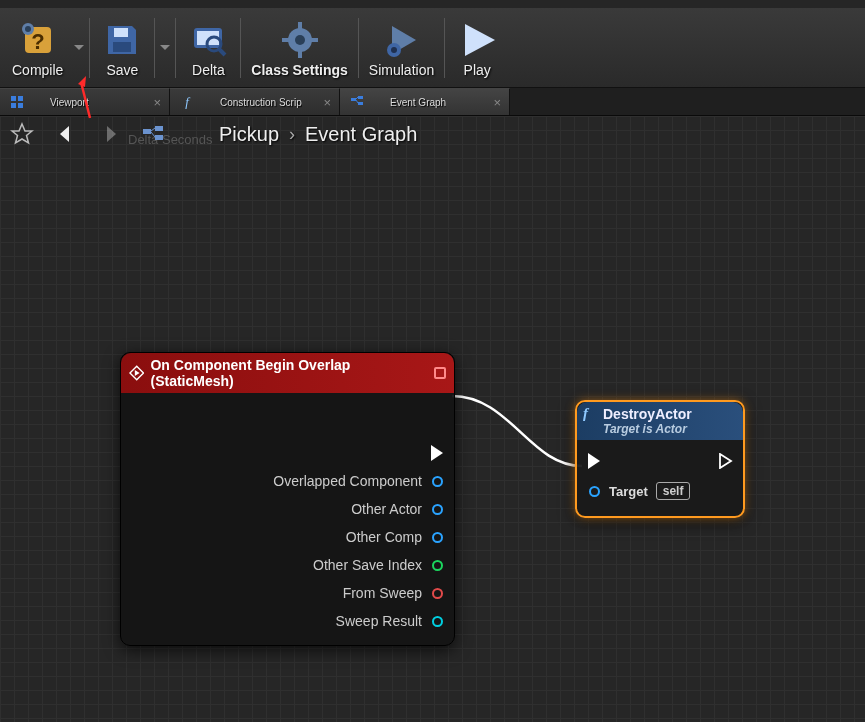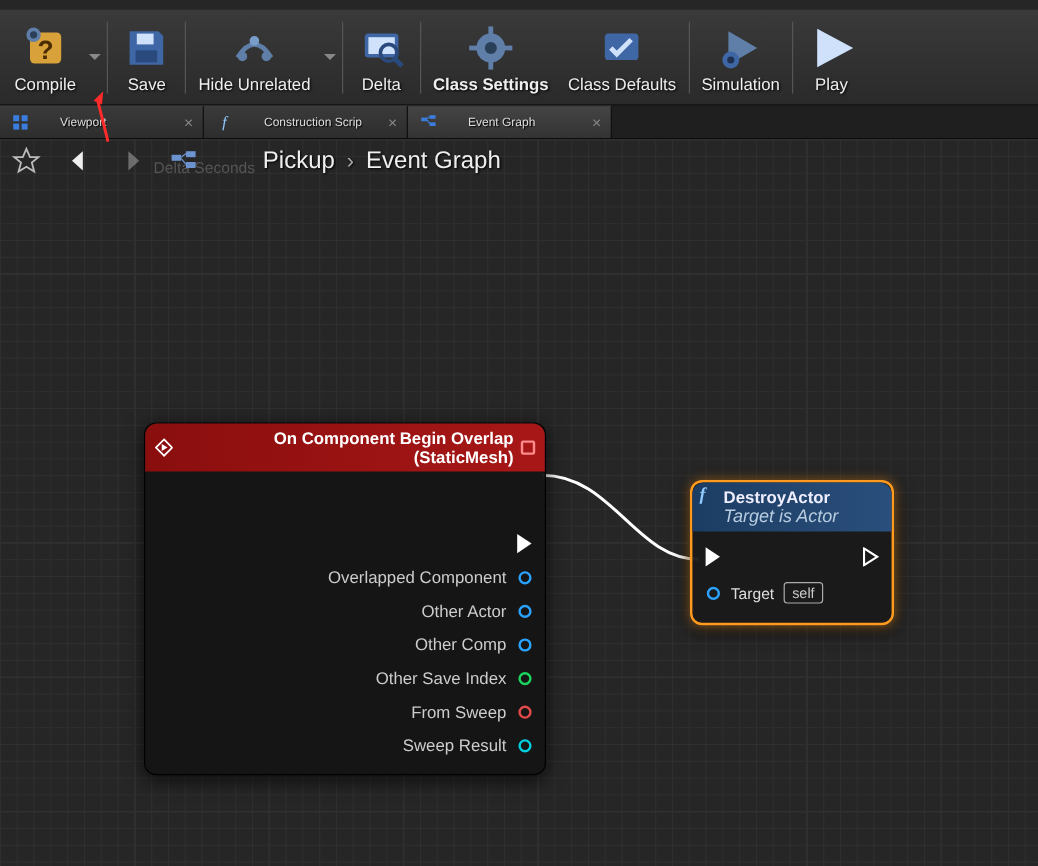--- a/index.html
+++ b/index.html
@@ -108,21 +108,20 @@
   font-size: 13px;
   color: #888;
 }
 .tab-label { font-size: 10px; color: #ddd; text-shadow: 1px 1px 1px #000; white-space:nowrap; overflow:hidden;margin-left:20px;}
 
 
 .graph-wrap {
   position: relative;
   height: 606px;
   background: #262626;
-  text-align: right;
 }
 .grid {
   position: absolute; inset: 0;
   background-image:
     linear-gradient(#2f2f2f 1px, transparent 1px),
     linear-gradient(90deg, #2f2f2f 1px, transparent 1px),
     linear-gradient(#393939 1px, transparent 1px),
     linear-gradient(90deg, #393939 1px, transparent 1px);
   background-size: 14px 14px, 14px 14px, 112px 112px, 112px 112px;
   background-position: 0 0;
@@ -261,27 +260,28 @@
 }
 .func-f {
   position: absolute;
   left: 6px; top: 3px;
   font-style: italic;
   font-family: Georgia, serif;
   color: #8fc9ff;
   font-size: 15px;
 }
 .func-sub {
-  font-size: 15px;
+  font-size: 12px;
   font-style: italic;
   color: #b8cce0;
-  font-weight: 400;
+  font-weight: 700;
 }
 .func-body {
   padding: 6px 10px 10px 10px;
+  font-weight: bold;
 }
 .func-row {
   display: flex;
   align-items: center;
   height: 30px;
   gap: 8px;
 }
 .self-box {
   border: 1px solid #aaa;
   border-radius: 3px;
@@ -330,31 +330,20 @@
         <path d="M8 8 h24 l4 4 v24 h-28 z" fill="#3f66a5"></path>
         <rect x="14" y="10" width="14" height="9" fill="#cfe1fb"></rect>
         <rect x="13" y="24" width="18" height="10" fill="#2a4a7d"></rect>
       </svg>
     </div>
     <div class="tool-label">Save</div>
   </div>
 
   <div class="tool-sep"></div>
 
-  <div class="tool-btn" style="min-width:100px;">
-    <div class="tool-icon">
-      <svg viewBox="0 0 44 44" width="44" height="44">
-        <path d="M8 30 Q22 8 36 30" fill="none" stroke="#5f7ea8" stroke-width="4"></path>
-        <circle cx="12" cy="29" r="4" fill="#5f7ea8"></circle>
-        <circle cx="32" cy="29" r="4" fill="#5f7ea8"></circle>
-        <circle cx="22" cy="16" r="4" fill="#789dc9"></circle>
-      </svg>
-    </div>
-    <div class="tool-label">Hide Unrelated</div>
-  </div>
   <div class="tool-drop">
       <div class="chev-down"></div>
     </div>
   <div class="tool-sep"></div>
 
   <div class="tool-btn">
     <div class="tool-icon">
       <svg viewBox="0 0 44 44" width="44" height="44">
         <rect x="8" y="10" width="28" height="20" rx="3" fill="#3f66a5"></rect>
         <rect x="11" y="13" width="22" height="14" fill="#cfe1fb"></rect>
@@ -375,29 +364,20 @@
             <rect x="20" y="4" width="4" height="8"></rect>
             <rect x="20" y="32" width="4" height="8"></rect>
             <rect x="4" y="20" width="8" height="4"></rect>
             <rect x="32" y="20" width="8" height="4"></rect>
           </g>
       </svg>
     </div>
     <div class="tool-label">Class Settings</div>
   </div>
 
-  <div class="tool-btn" style="min-width:100px;">
-    <div class="tool-icon">
-      <svg viewBox="0 0 44 44" width="44" height="44">
-        <rect x="8" y="10" width="28" height="22" rx="3" fill="#3f66a5"></rect>
-        <path d="M13 22 l5 5 l12 -12" fill="none" stroke="#cfe1fb" stroke-width="4"></path>
-      </svg>
-    </div>
-    <div class="tool-label">Class Defaults</div>
-  </div>
   <div class="tool-sep"></div>
 
   <div class="tool-btn">
     <div class="tool-icon">
       <svg viewBox="0 0 44 44" width="44" height="44">
         <polygon points="12,8 36,22 12,36" fill="#5f7ea8"></polygon>
         <circle cx="14" cy="32" r="7" fill="#3f66a5"></circle>
         <circle cx="14" cy="32" r="3" fill="#1f3050"></circle>
       </svg>
     </div>

